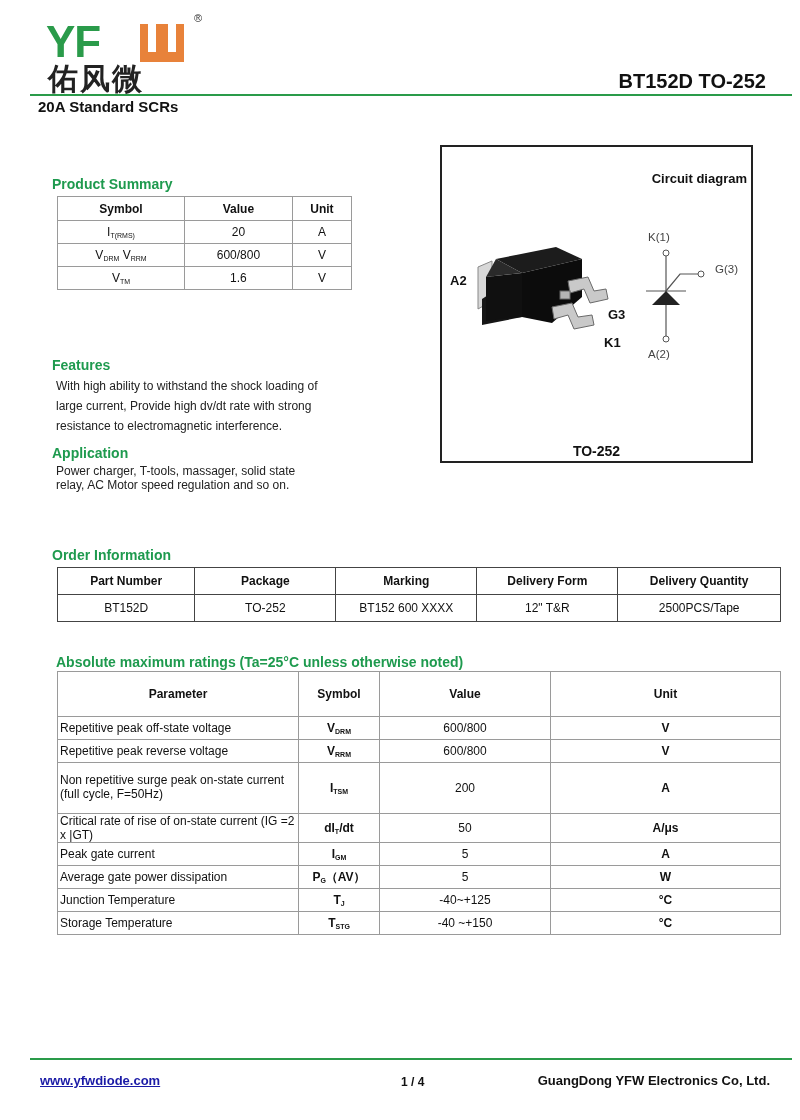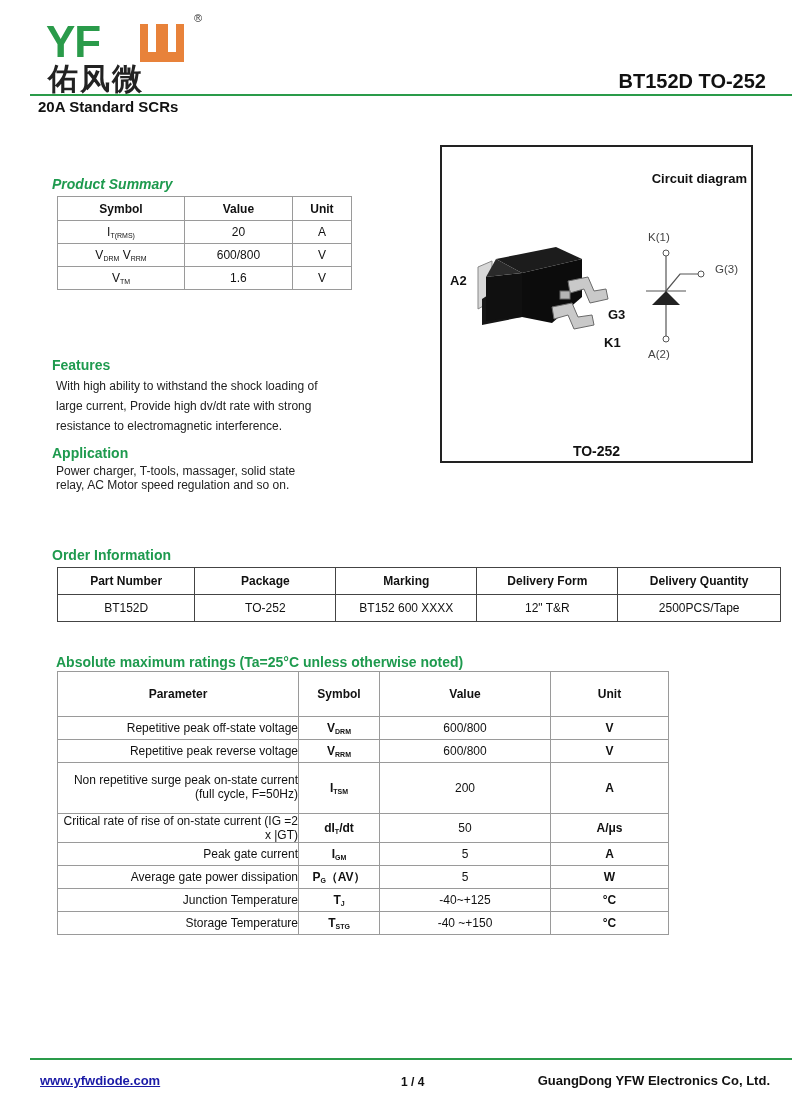--- a/index.html
+++ b/index.html
@@ -19,21 +19,21 @@
   .green-rule { left: 30px; top: 94px; width: 762px; height: 2px; background: #2a9b4a; }
   .subtitle { left: 38px; top: 98px; font-size: 15px; font-weight: bold; }
 
   .section-title { font-size: 14px; font-weight: bold; color: #1e9a4e; }
 
   table { border-collapse: collapse; }
   td, th { border: 1px solid #9a9a9a; text-align: center; font-size: 12px; padding: 0; }
   th { font-weight: bold; }
 
   
-  .ps-title { left: 52px; top: 176px; font-style: italic; }
+  .ps-title { left: 52px; top: 176px; }
   .ps-table { left: 57px; top: 196px; width: 295px; }
   .ps-table td, .ps-table th { height: 22px; }
   .ps-table th { height: 23px; font-size: 12px; }
 
   
   .feat-title { left: 52px; top: 357px; }
   .feat-text { left: 56px; top: 376px; width: 280px; font-size: 12px; line-height: 20px; color: #222; }
   .app-title { left: 52px; top: 445px; }
   .app-text { left: 56px; top: 464px; width: 260px; font-size: 12px; line-height: 14px; color: #222; }
 
@@ -45,24 +45,24 @@
   .sch-label { font-size: 11.5px; color: #444; }
 
   
   .oi-title { left: 52px; top: 547px; }
   .oi-table { left: 57px; top: 567px; width: 724px; }
   .oi-table th, .oi-table td { height: 26px; border-color: #444; }
   .oi-table th { font-size: 12px; }
 
   
   .ar-title { left: 56px; top: 654px; }
-  .ar-table { left: 57px; top: 671px; width: 612px; }
+  .ar-table { left: 57px; top: 671px; width: 724px; }
   .ar-table th { height: 44px; font-size: 12px; }
   .ar-table td { height: 22px; font-size: 12px; }
-  .ar-table td.param { text-align: right; padding-left: 2px; }
+  .ar-table td.param { text-align: left; padding-left: 2px; }
   .ar-table td.sym, .ar-table td.unit { font-weight: bold; }
   .ar-table tr.tall td { height: 40px; }
   .sub { font-size: 7px; vertical-align: -2px; }
   .sup { font-size: 8px; vertical-align: 5px; }
 
   
   .foot-rule { left: 30px; top: 1058px; width: 762px; height: 2px; background: #2a9b4a; }
   .foot-link { left: 40px; top: 1073px; font-size: 13px; font-weight: bold; color: #1a1aa6; text-decoration: underline; }
   .foot-page { left: 401px; top: 1075px; font-size: 12px; font-weight: bold; }
   .foot-company { right: 30px; top: 1073px; font-size: 13px; font-weight: bold; }

